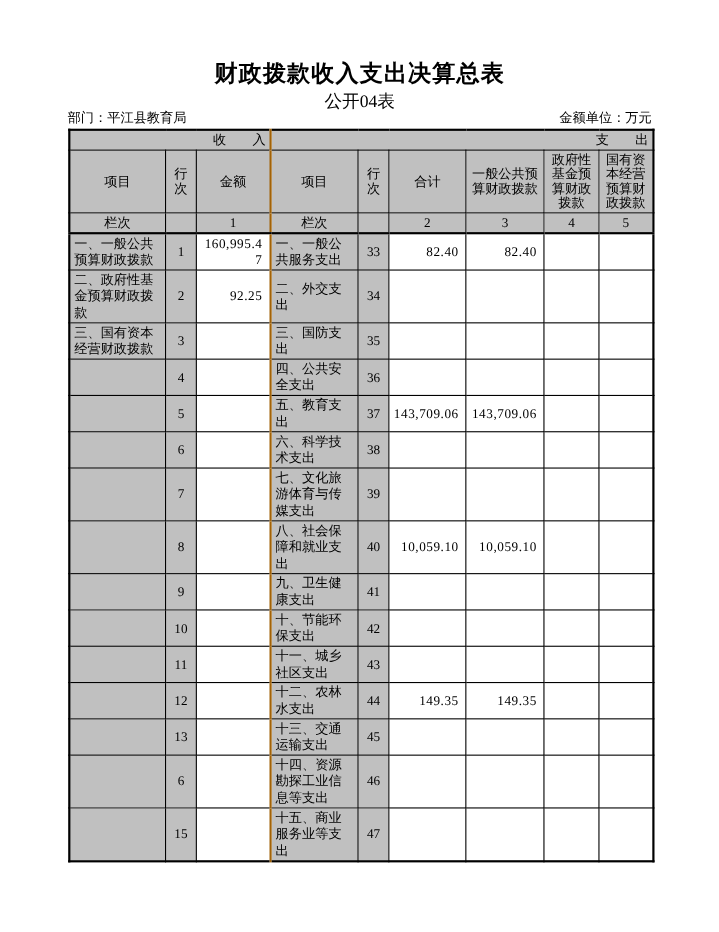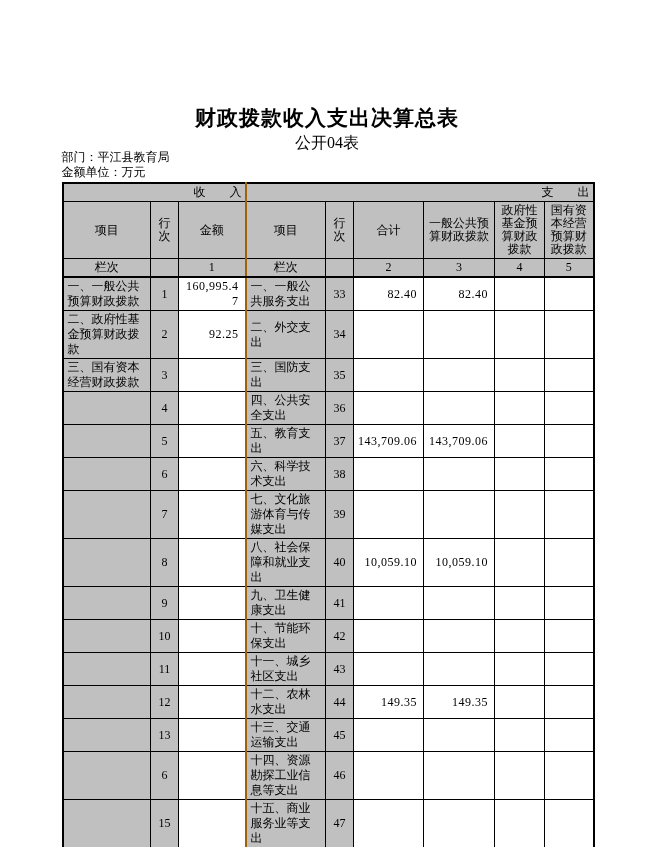--- a/index.html
+++ b/index.html
@@ -3,29 +3,29 @@
 <meta charset="utf-8">
 <style>
   html,body{margin:0;padding:0;}
   body{
     width:654px;height:847px;background:#ffffff;color:#000;
     font-family:"Liberation Serif","DejaVu Serif",serif;
     overflow:hidden;
   }
   .sheet{width:531px;margin:0 auto;}
   .title{
-    margin:106px 0 6px 0;
+    margin:56px 0 6px 0;
     font-size:21px;line-height:24px;font-weight:bold;text-align:center;
     letter-spacing:1px;
     font-family:"Liberation Sans","DejaVu Sans",sans-serif;
   }
   .doc-code{font-size:16px;line-height:13px;text-align:center;}
   .meta-row{
-    display:flex;justify-content:space-between;align-items:flex-start;
-    font-size:12px;line-height:15px;margin:1px 0 2px 0;flex-direction:column;
+    display:flex;justify-content:space-between;align-items:center;
+    font-size:12px;line-height:15px;margin:1px 0 2px 0;
   }
   table.budget{
     width:531px;border-collapse:collapse;table-layout:fixed;
     border:2px solid #000;
     font-size:12px;
   }
   td{
     border:1px solid #000;
     padding:1px 3px;
     line-height:15px;

